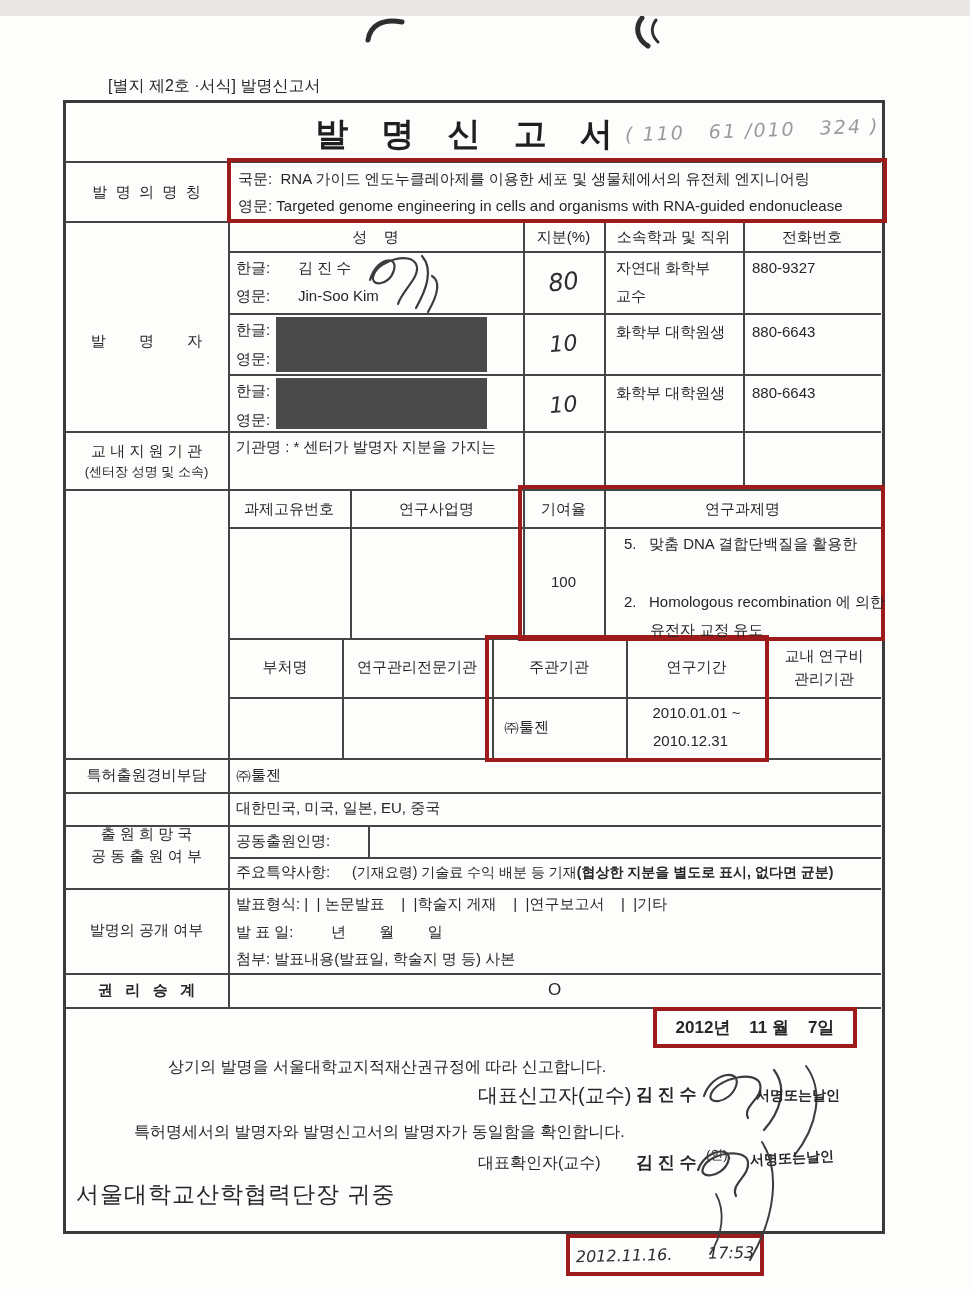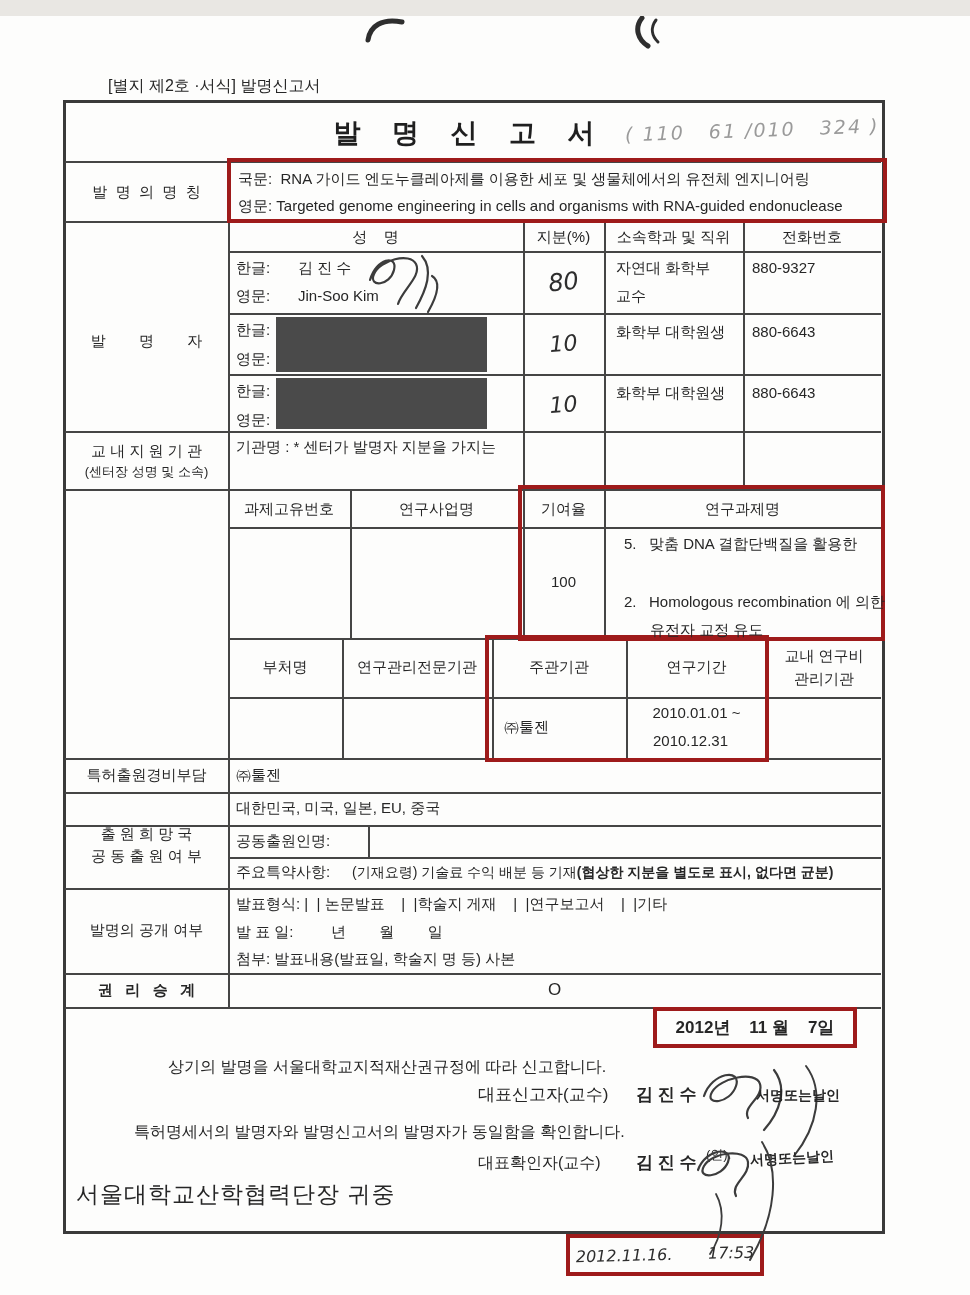--- a/index.html
+++ b/index.html
@@ -20,21 +20,21 @@
   .vl{position:absolute; width:2px; background:#454545;}
   .frame{position:absolute; border:3px solid #3a3a3a; background:transparent;}
   .redbox{position:absolute; border:4px solid #9e1b1b; box-sizing:border-box; background:transparent;}
   .redact{position:absolute; background:#4a4a4a;}
   .hand{
     font-family:"DejaVu Sans","Liberation Sans",sans-serif;
     font-style:italic; color:#2e2e2e;
   }
   .pencil{color:#9a9a9a;}
   .b{font-weight:bold;}
-  .title{font-size:27px; font-weight:bold; letter-spacing:12px; color:#1f1f1f;}
+  .title{font-size:33px; font-weight:bold; letter-spacing:12px; color:#1f1f1f;}
   .small{font-size:13px;}
   svg{display:block; overflow:visible;}
 </style>
 </head>
 <body>
 
 <div class="page">
 
   <svg class="abs" style="left:362px;top:0;width:46px;height:26px;" viewBox="0 0 46 26">
     <path d="M6,24 C8,10 20,2 40,6" stroke="#2e2e2e" stroke-width="5" fill="none" stroke-linecap="round"></path>
@@ -285,21 +285,21 @@
   <div class="cell" style="left:228px;top:957px;width:653px;height:34px;font-size:17px;">
     <span>O</span>
   </div>
 
   <div class="cell" style="left:653px;top:991px;width:204px;height:41px;">
     <span class="b" style="font-size:17px;">2012년    11 월    7일</span>
   </div>
   <div class="cell left" style="left:168px;top:1038px;width:600px;height:26px;font-size:16px;">
     <span>상기의 발명을 서울대학교지적재산권규정에 따라 신고합니다.</span>
   </div>
-  <div class="cell left" style="left:478px;top:1066px;width:150px;height:26px;font-size:17px;">
+  <div class="cell left" style="left:478px;top:1066px;width:150px;height:26px;font-size:20px;">
     <span>대표신고자(교수)</span>
   </div>
   <div class="cell left" style="left:636px;top:1066px;width:90px;height:26px;">
     <span class="b" style="font-size:17px;">김 진 수</span>
   </div>
   <svg class="abs" style="left:690px;top:1044px;width:150px;height:100px;" viewBox="0 0 150 100">
     <path d="M14,36 C22,12 52,8 46,26 C40,44 14,46 22,32 C30,18 66,10 70,24 C74,38 52,46 58,58 M84,10 C98,28 90,52 74,70" stroke="#3c3c3c" stroke-width="2.2" fill="none" stroke-linecap="round"></path>
     <path d="M116,6 C134,30 128,66 104,96" stroke="#3c3c3c" stroke-width="2" fill="none" stroke-linecap="round"></path>
   </svg>
   <div class="cell left" style="left:756px;top:1068px;width:110px;height:24px;">

